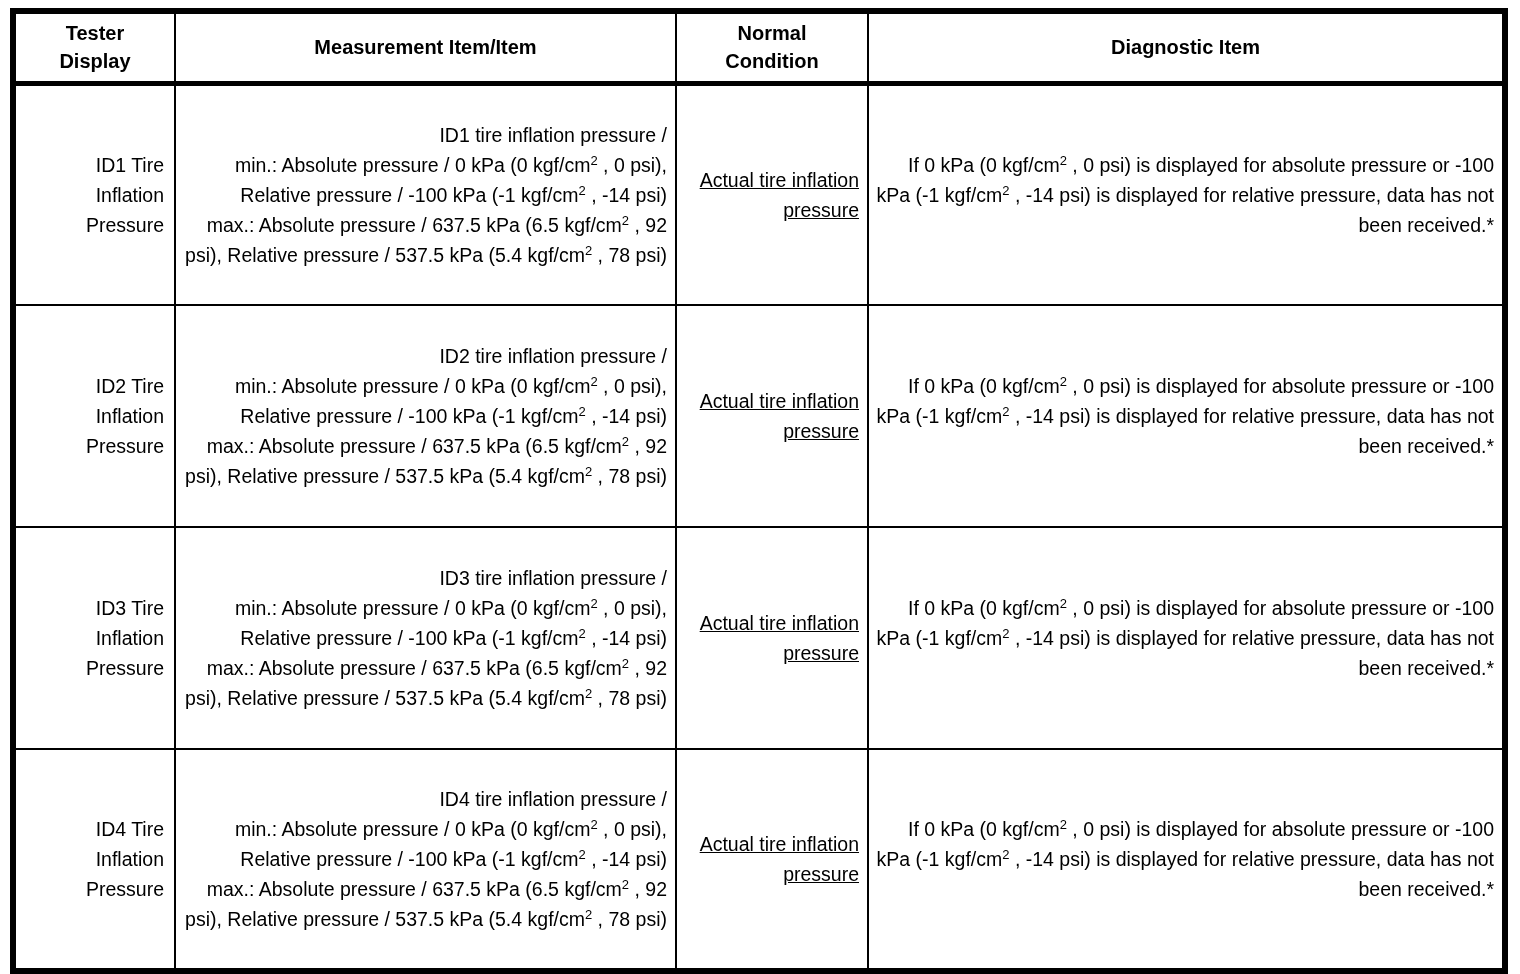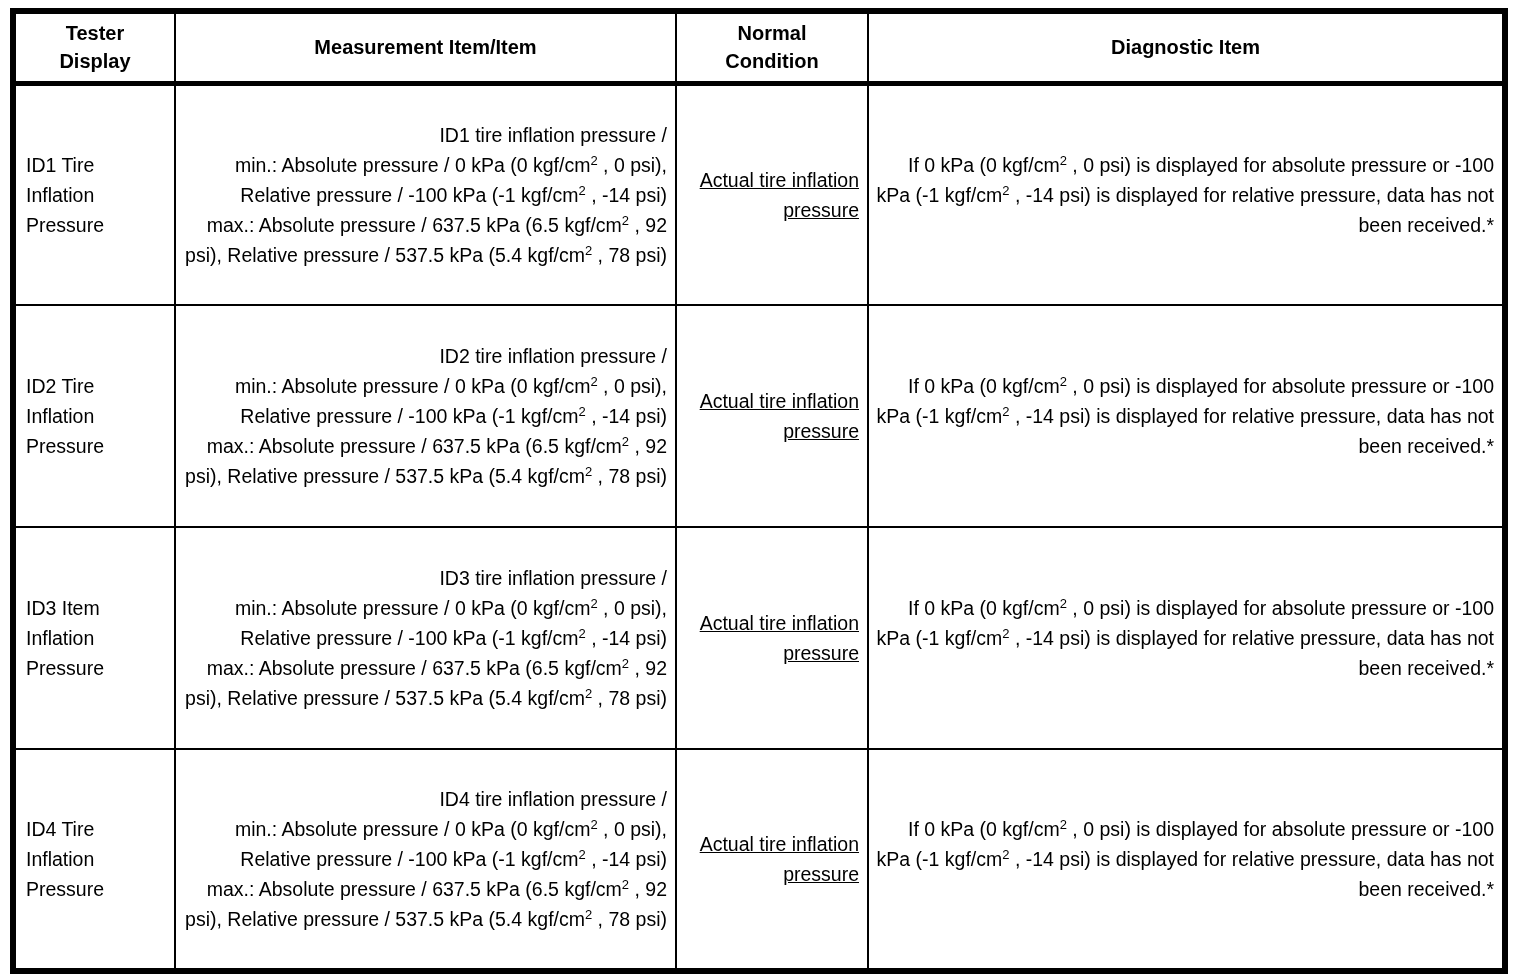--- a/index.html
+++ b/index.html
@@ -38,21 +38,21 @@
     line-height: 28px;
     text-align: center;
     padding: 4px 6px;
   }
   td {
     font-size: 19.5px;
     line-height: 30px;
     padding: 5px 8px 5px 7px;
     text-align: right;
   }
-  td.c-tester { text-align: left; padding: 5px 10px; }
+  td.c-tester { text-align: right; padding: 5px 10px; }
   td.c-normal { padding-left: 0; text-decoration: underline; }
   sup {
     font-size: 13px;
     line-height: 0;
     vertical-align: super;
   }
 </style>
 </head>
 <body>
 
@@ -81,21 +81,21 @@
   </tr>
 
   <tr>
     <td class="c-tester">ID2 Tire Inflation Pressure</td>
     <td class="c-measure">ID2 tire inflation pressure /<br>min.: Absolute pressure / 0 kPa (0 kgf/cm<sup>2</sup>&nbsp;, 0 psi), Relative pressure / -100 kPa (-1 kgf/cm<sup>2</sup>&nbsp;, -14 psi)<br>max.: Absolute pressure / 637.5 kPa (6.5 kgf/cm<sup>2</sup>&nbsp;, 92 psi), Relative pressure / 537.5 kPa (5.4 kgf/cm<sup>2</sup>&nbsp;, 78 psi)</td>
     <td class="c-normal">Actual tire inflation pressure</td>
     <td class="c-note">If 0 kPa (0 kgf/cm<sup>2</sup>&nbsp;, 0 psi) is displayed for absolute pressure or -100 kPa (-1 kgf/cm<sup>2</sup>&nbsp;, -14 psi) is displayed for relative pressure, data has not been received.*</td>
   </tr>
 
   <tr>
-    <td class="c-tester">ID3 Item Inflation Pressure</td>
+    <td class="c-tester">ID3 Tire Inflation Pressure</td>
     <td class="c-measure">ID3 tire inflation pressure /<br>min.: Absolute pressure / 0 kPa (0 kgf/cm<sup>2</sup>&nbsp;, 0 psi), Relative pressure / -100 kPa (-1 kgf/cm<sup>2</sup>&nbsp;, -14 psi)<br>max.: Absolute pressure / 637.5 kPa (6.5 kgf/cm<sup>2</sup>&nbsp;, 92 psi), Relative pressure / 537.5 kPa (5.4 kgf/cm<sup>2</sup>&nbsp;, 78 psi)</td>
     <td class="c-normal">Actual tire inflation pressure</td>
     <td class="c-note">If 0 kPa (0 kgf/cm<sup>2</sup>&nbsp;, 0 psi) is displayed for absolute pressure or -100 kPa (-1 kgf/cm<sup>2</sup>&nbsp;, -14 psi) is displayed for relative pressure, data has not been received.*</td>
   </tr>
 
   <tr>
     <td class="c-tester">ID4 Tire Inflation Pressure</td>
     <td class="c-measure">ID4 tire inflation pressure /<br>min.: Absolute pressure / 0 kPa (0 kgf/cm<sup>2</sup>&nbsp;, 0 psi), Relative pressure / -100 kPa (-1 kgf/cm<sup>2</sup>&nbsp;, -14 psi)<br>max.: Absolute pressure / 637.5 kPa (6.5 kgf/cm<sup>2</sup>&nbsp;, 92 psi), Relative pressure / 537.5 kPa (5.4 kgf/cm<sup>2</sup>&nbsp;, 78 psi)</td>
     <td class="c-normal">Actual tire inflation pressure</td>
     <td class="c-note">If 0 kPa (0 kgf/cm<sup>2</sup>&nbsp;, 0 psi) is displayed for absolute pressure or -100 kPa (-1 kgf/cm<sup>2</sup>&nbsp;, -14 psi) is displayed for relative pressure, data has not been received.*</td>

